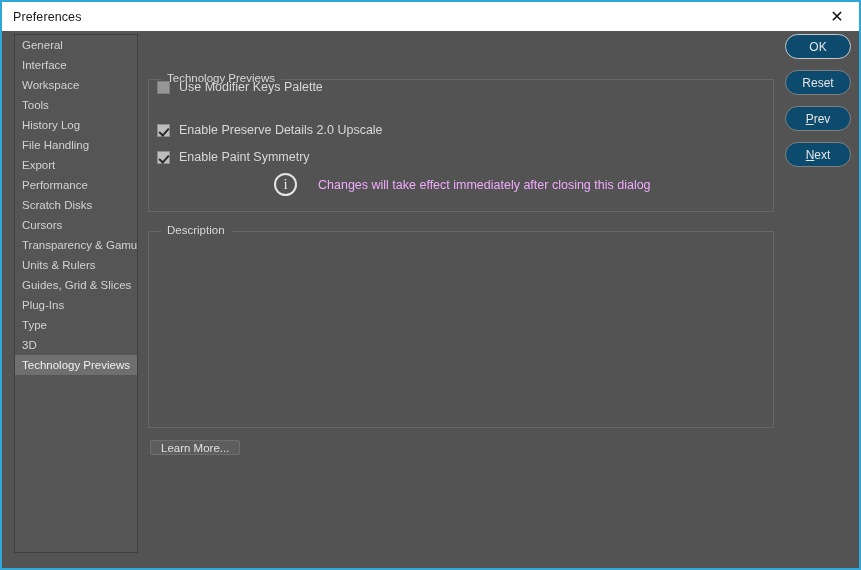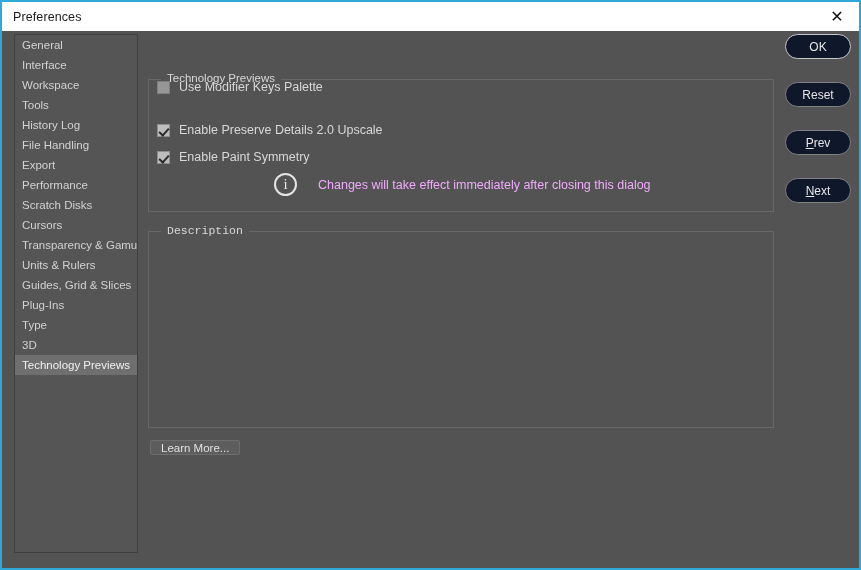--- a/index.html
+++ b/index.html
@@ -109,21 +109,20 @@
     left: 146px;
     top: 48px;
     width: 626px;
     height: 133px;
   }
   #desc-group {
     left: 146px;
     top: 200px;
     width: 626px;
     height: 197px;
-    font-family: Liberation Mono, monospace;
   }
 
   
   .cb-row {
     position: absolute;
     left: 8px;
     display: flex;
     align-items: center;
     cursor: default;
   }
@@ -214,23 +213,23 @@
   
   #btn-col {
     position: absolute;
     right: 8px;
     top: 3px;
     width: 66px;
   }
   .rbtn {
     width: 66px;
     height: 25px;
-    margin-bottom: 23px;
+    margin-bottom: 11px;
     border-radius: 13px;
-    background: #0f172a;
+    background: #0c4a6e;
     border: 1px solid #818181;
     display: flex;
     align-items: center;
     justify-content: center;
     font-size: 12px;
     color: #e6e6e6;
     cursor: default;
   }
   .rbtn.default {
     border: 1px solid #c8c8c8;

